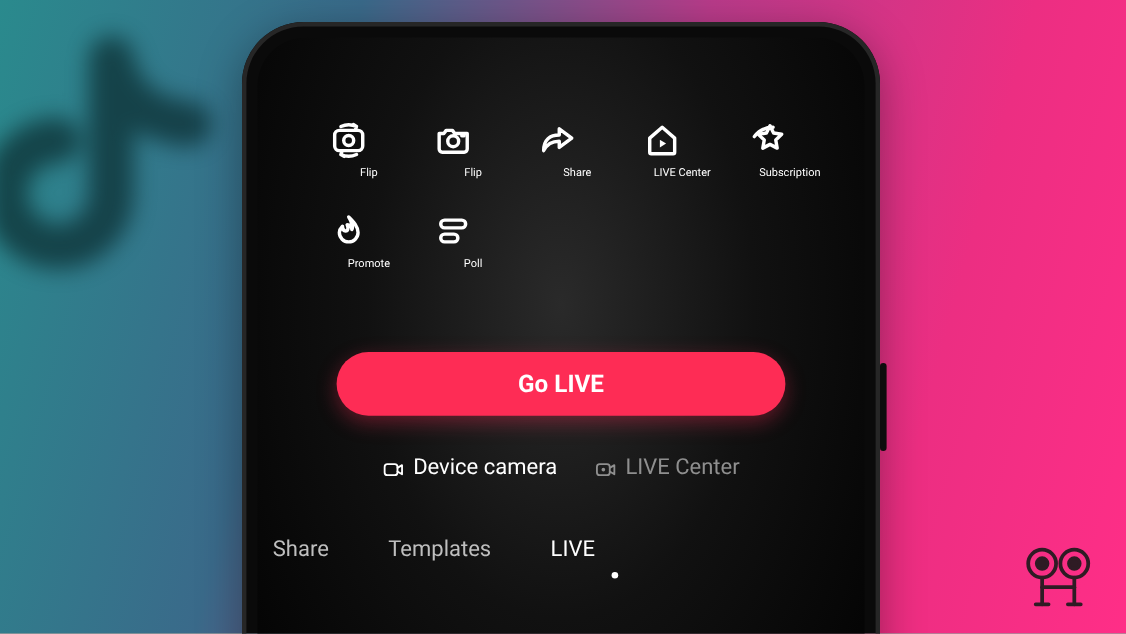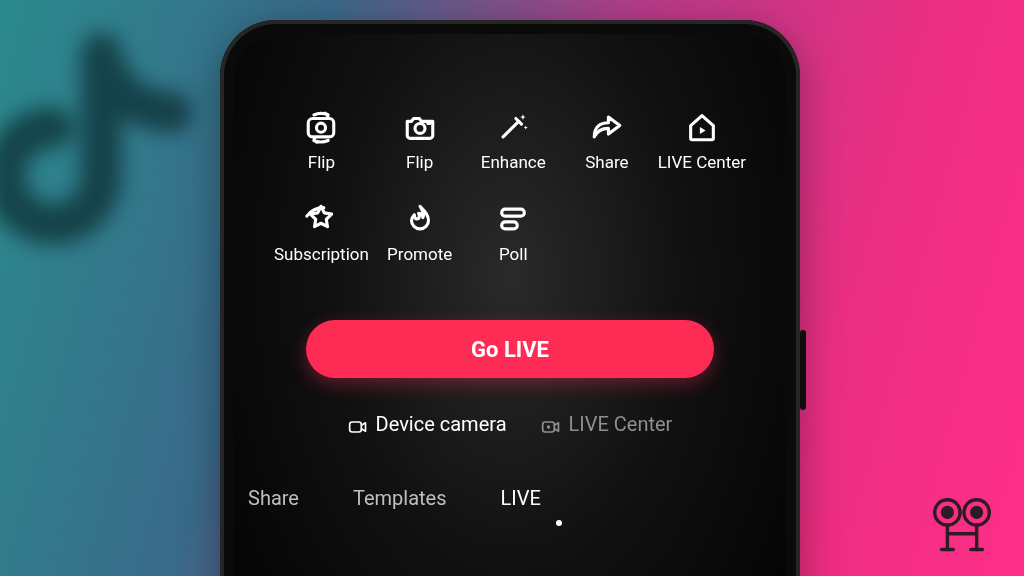--- a/index.html
+++ b/index.html
@@ -79,21 +79,21 @@
     cursor: pointer;
   }
   .tool .ico {
     width: 34px;
     height: 34px;
     display: flex;
     align-items: center;
     justify-content: center;
   }
   .tool .ico svg { width: 100%; height: 100%; stroke: #fff; fill: none; stroke-width: 2.2; stroke-linecap: round; stroke-linejoin: round; }
-  .tool .lbl { font-size: 17px; color: #fff; white-space: nowrap; }
+  .tool .lbl { font-size: 10px; color: #fff; white-space: nowrap; margin-left: 36px; }
   
   .golive {
     position: absolute;
     top: 286px;
     left: 72px;
     right: 72px;
     height: 58px;
     background: #fe2c55;
     border-radius: 60px;
     display: flex;
@@ -176,31 +176,20 @@
           <span class="ico">
             <svg viewBox="0 0 24 24">
                 <path d="M3 8 h3 l1.5 -2 h4 l1.5 2 h8 v10 a2 2 0 0 1 -2 2 H5 a2 2 0 0 1 -2 -2 Z"></path>
                 <circle cx="12" cy="13" r="3.5"></circle>
                 <line x1="17.5" y1="9.5" x2="19" y2="9.5"></line>
               </svg>
           </span>
           <span class="lbl">Flip</span>
         </div>
 
-        <div class="tool">
-          <span class="ico">
-            <svg viewBox="0 0 24 24">
-                <path d="M5 19 L16 8"></path>
-                <path d="M14 6 l4 4"></path>
-                <path d="M19 3 l0.6 1.5 L21 5 l-1.4 0.5 L19 7 l-0.6 -1.5 L17 5 l1.4 -0.5 Z" fill="#fff" stroke="none"></path>
-                <path d="M21 11 l0.4 1 l1 0.4 l-1 0.4 l-0.4 1 l-0.4 -1 l-1 -0.4 l1 -0.4 Z" fill="#fff" stroke="none"></path>
-              </svg>
-          </span>
-          <span class="lbl">Enhance</span>
-        </div>
 
 
         <div class="tool">
           <span class="ico">
             <svg viewBox="0 0 24 24">
                 <path d="M13 5 L21 11 L13 17 V13 C8 13 5 15 3 19 C3 12 7 9 13 9 Z"></path>
               </svg>
           </span>
           <span class="lbl">Share</span>
         </div>

